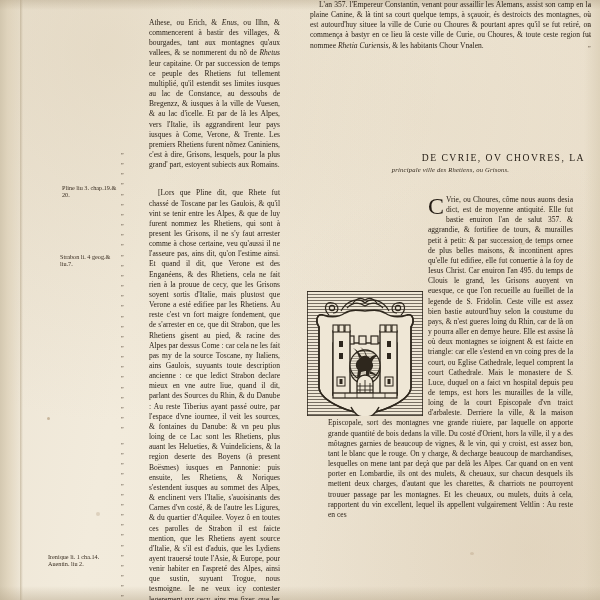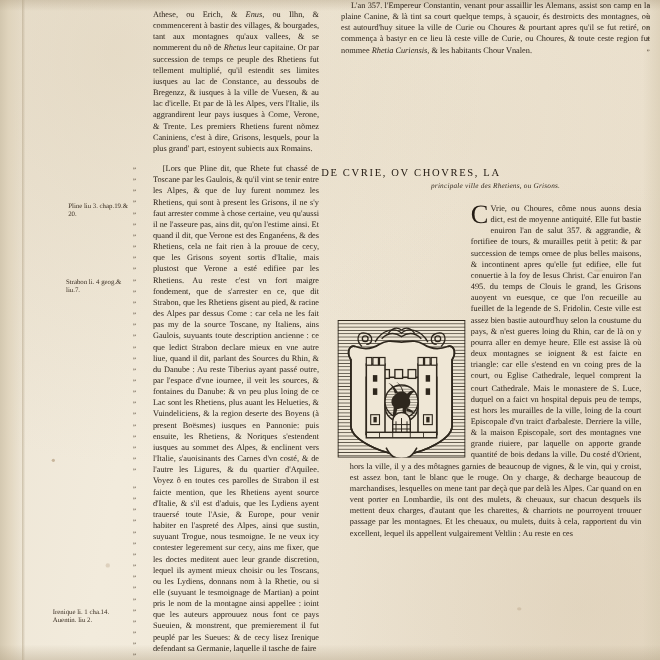--- a/index.html
+++ b/index.html
@@ -44,21 +44,21 @@
   
   .col{
     position:absolute;top:0;
     color:#2b2219;
     font-size:7.55px;
     line-height:10.15px;
     text-align:justify;
     font-family:"Liberation Serif",serif;
     -webkit-font-smoothing:none;
   }
-  .col p{margin:8px;text-indent:9px;}
+  .col p{margin:18px;text-indent:9px;}
   .col p.noind{text-indent:0;}
   #col-left{left:131px;width:167px;}
   #col-right{left:310px;width:170px;}
 
   
   .rcol-top{position:absolute;left:310px;top:0;width:281px;color:#2b2219;
     font-size:7.55px;line-height:10.15px;text-align:justify;}
   .rcol-top p{margin:0;text-indent:9px;}
 
   
@@ -68,22 +68,22 @@
     color:#3a2e22;
     font-family:"Liberation Serif",serif;
     width:60px;text-align:left;
   }
 
   
   .ticks{position:absolute;font-size:6px;line-height:10.15px;color:#4a3c2c;}
 
   
   .head{
-    position:absolute;left:292px;width:281px;
-    text-align:left;color:#241c14;
+    position:absolute;left:304px;width:281px;
+    text-align:right;color:#241c14;
     font-size:9.6px;letter-spacing:1.5px;
     font-family:"Liberation Serif",serif;
   }
   .subhead{
     position:absolute;left:310px;width:281px;text-align:center;
     font-style:italic;font-size:6.6px;color:#33291e;letter-spacing:.2px;
   }
   .dropcap{
     float:left;font-size:24px;line-height:19px;
     padding:1px 2px 0 0;margin-top:1px;color:#241c14;

